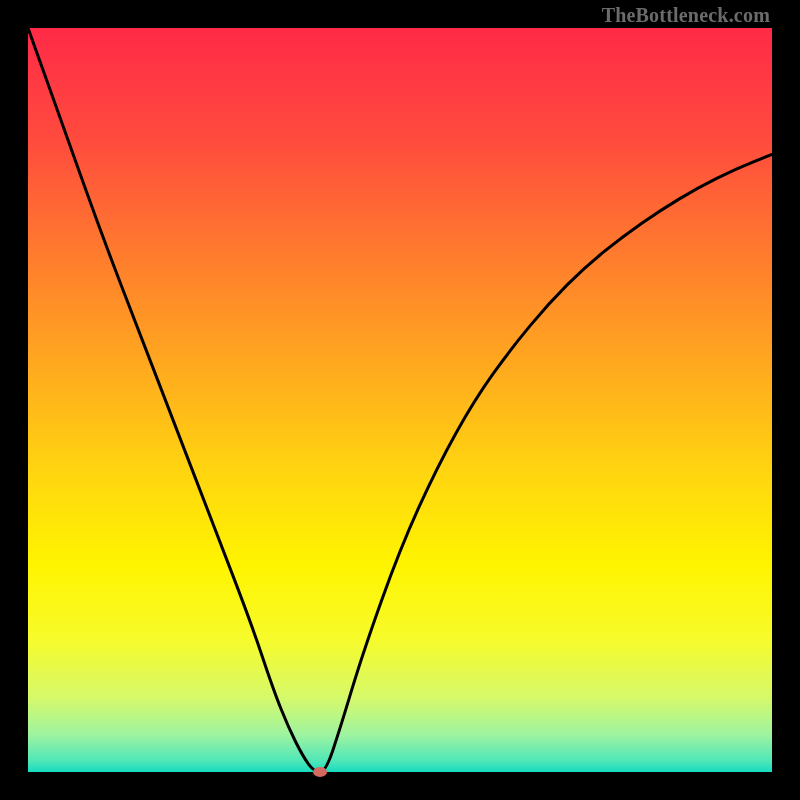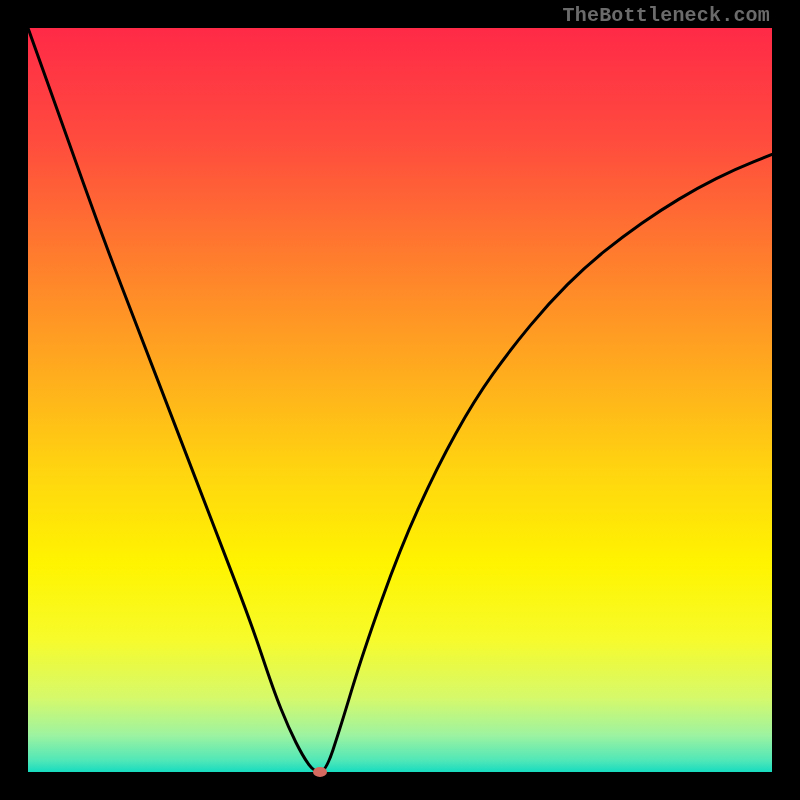--- a/index.html
+++ b/index.html
@@ -36,21 +36,21 @@
     position: absolute;
     left: 0;
     top: 0;
     width: 100%;
     height: 100%;
   }
   .watermark {
     position: absolute;
     top: 4px;
     right: 30px;
-    font-family: Liberation Mono, monospace;
+    font-family: Liberation Serif, serif;
     font-size: 20px;
     font-weight: 600;
     color: #6b6b6b;
     letter-spacing: 0.2px;
     text-align: right;
   }
   .dot {
     position: absolute;
     width: 14px;
     height: 10px;

